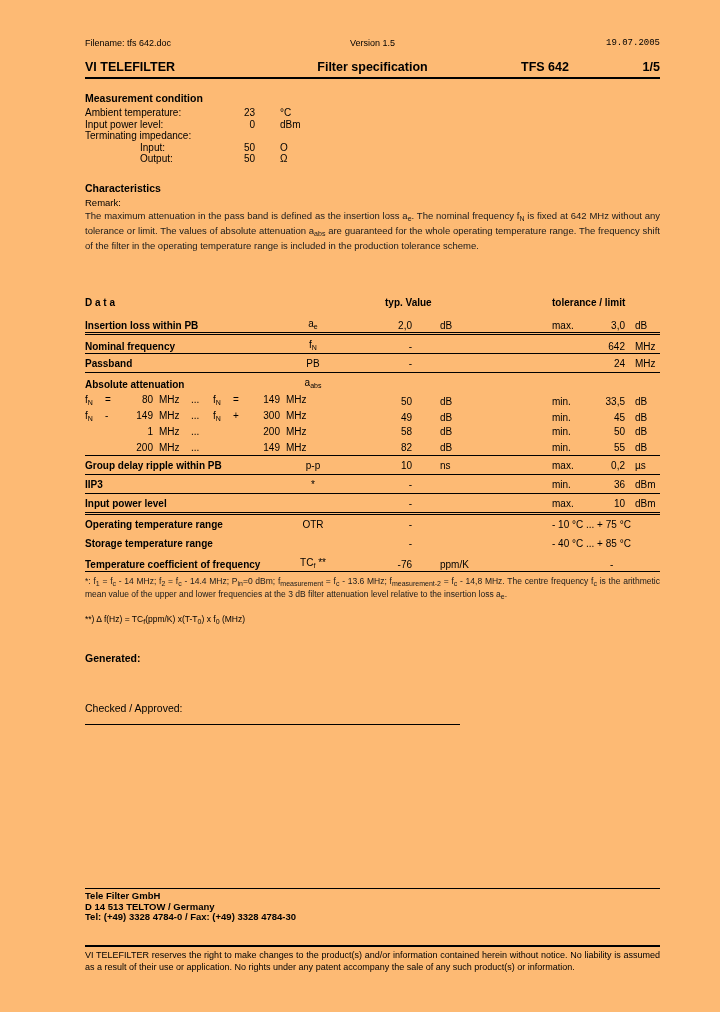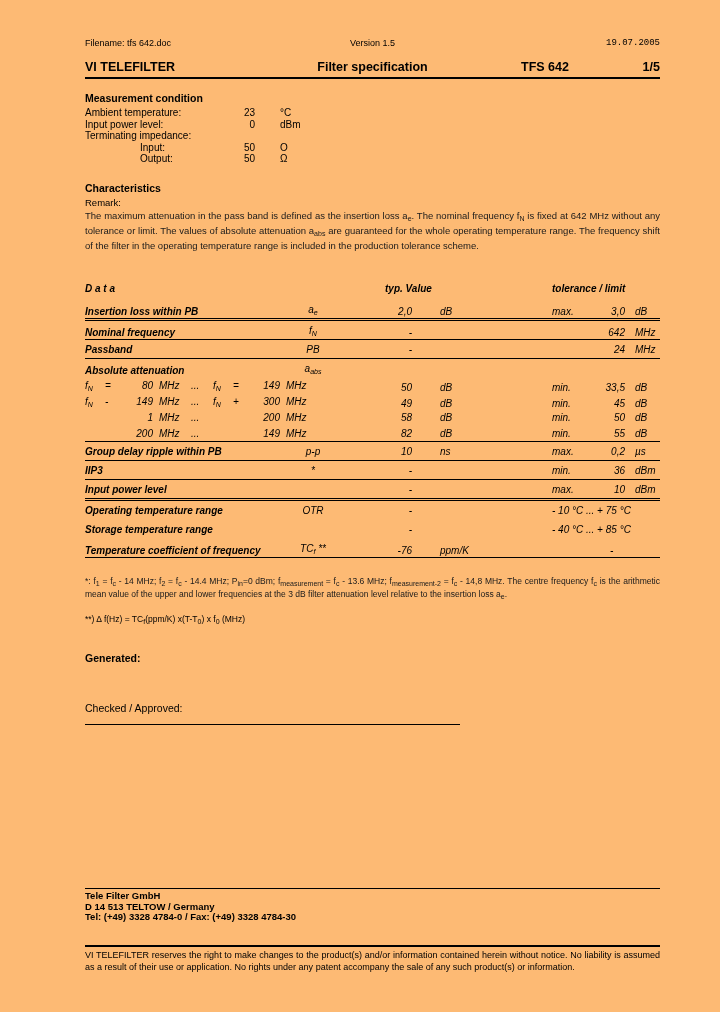--- a/index.html
+++ b/index.html
@@ -33,21 +33,21 @@
   .mrow .mv { text-align:right; }
   .mrow .mu { padding-left:25px; }
   .mrow.ind .ml { padding-left:55px; }
 
   
   .chars { left:85px; top:182px; width:575px; font-size:10px; }
   .chars .remark-label { margin-top:1px; font-size:9.5px; }
   .chars p { margin-top:2px; font-size:9.5px; line-height:12px; text-align:justify; color:#1a1a1a; }
 
   
-  .t { left:85px; top:276px; width:575px; font-size:10px;font-style:italic; }
+  .t { left:85px; top:290px; width:575px; font-size:10px; }
   .tr { display:grid; grid-template-columns:198px 60px 69px 140px 38px 35px 35px; align-items:center; height:19px; line-height:19px; }
   .tr.hd { height:24px; font-weight:bold; }
   .tr.attn { height:16px; line-height:16px; }
   .c-param { font-weight:bold; white-space:nowrap; overflow:visible; }
   .tr.attn .c-param { font-weight:normal; }
   .c-sym { text-align:center; }
   .c-typ { text-align:right; }
   .c-tu { padding-left:28px; }
   .c-lv { text-align:right; }
   .c-lu { padding-left:10px; }

